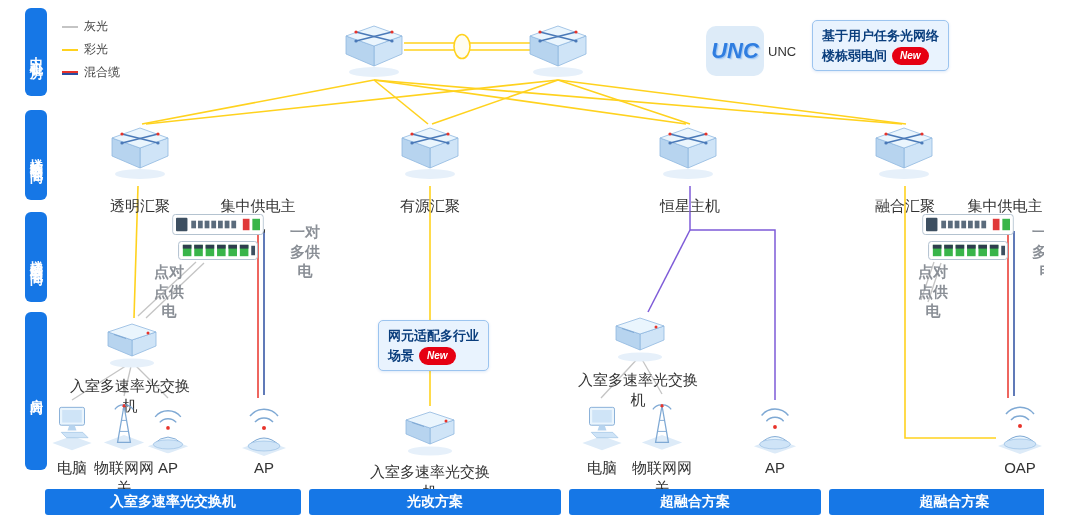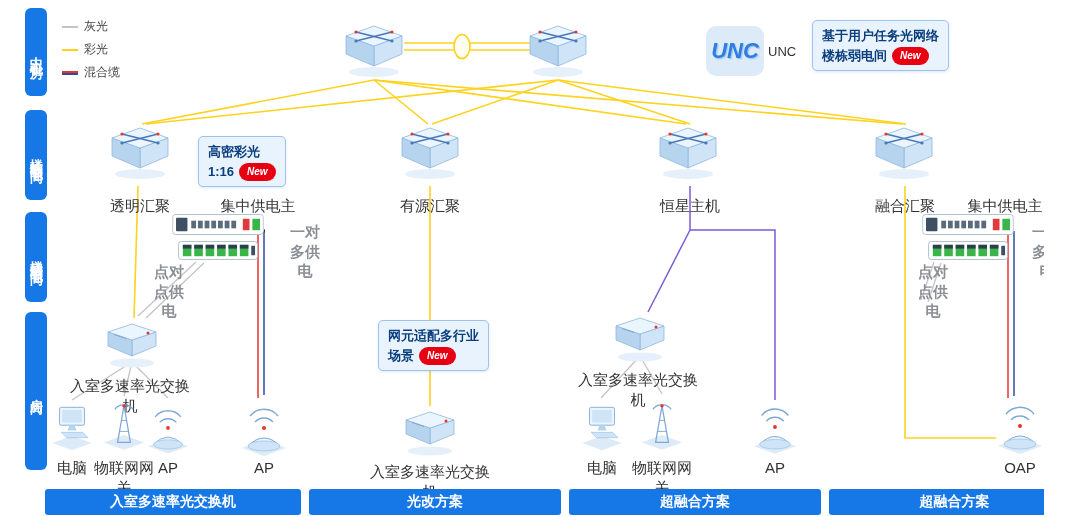--- a/index.html
+++ b/index.html
@@ -200,24 +200,20 @@
     <div><span>基于用户任务光网络</span></div>
     <div><span>楼栋弱电间</span><span class="new-pill">New</span></div>
   </div>
 
   <div class="icon" style="left:108px;top:122px;width:64px;height:58px">
       <svg viewBox="0 0 64 58">
         <use href="#sym-switch"></use>
       </svg>
     </div>
   <div class="lbl" style="left:104px;top:196px;width:72px">透明汇聚</div>
-  <div class="badge" style="left:198px;top:136px">
-    <div><span>高密彩光</span></div>
-    <div><span>1:16</span><span class="new-pill">New</span></div>
-  </div>
   <div class="lbl" style="left:216px;top:196px;width:84px">集中供电主机</div>
   <div class="icon" style="left:172px;top:214px;width:92px;height:21px">
       <svg viewBox="0 0 96 22">
         <use href="#sym-rack1"></use>
       </svg>
     </div>
   <div class="icon" style="left:178px;top:241px;width:80px;height:19px">
       <svg viewBox="0 0 84 20">
         <use href="#sym-rack2"></use>
       </svg>

